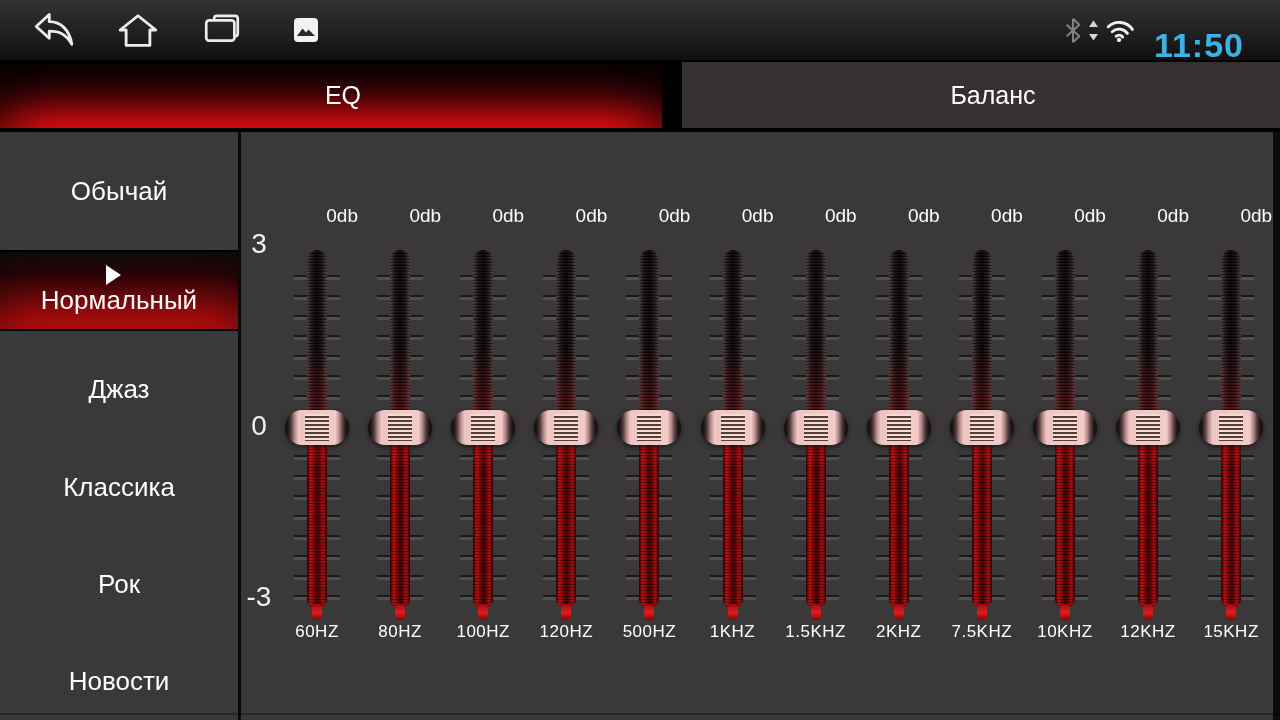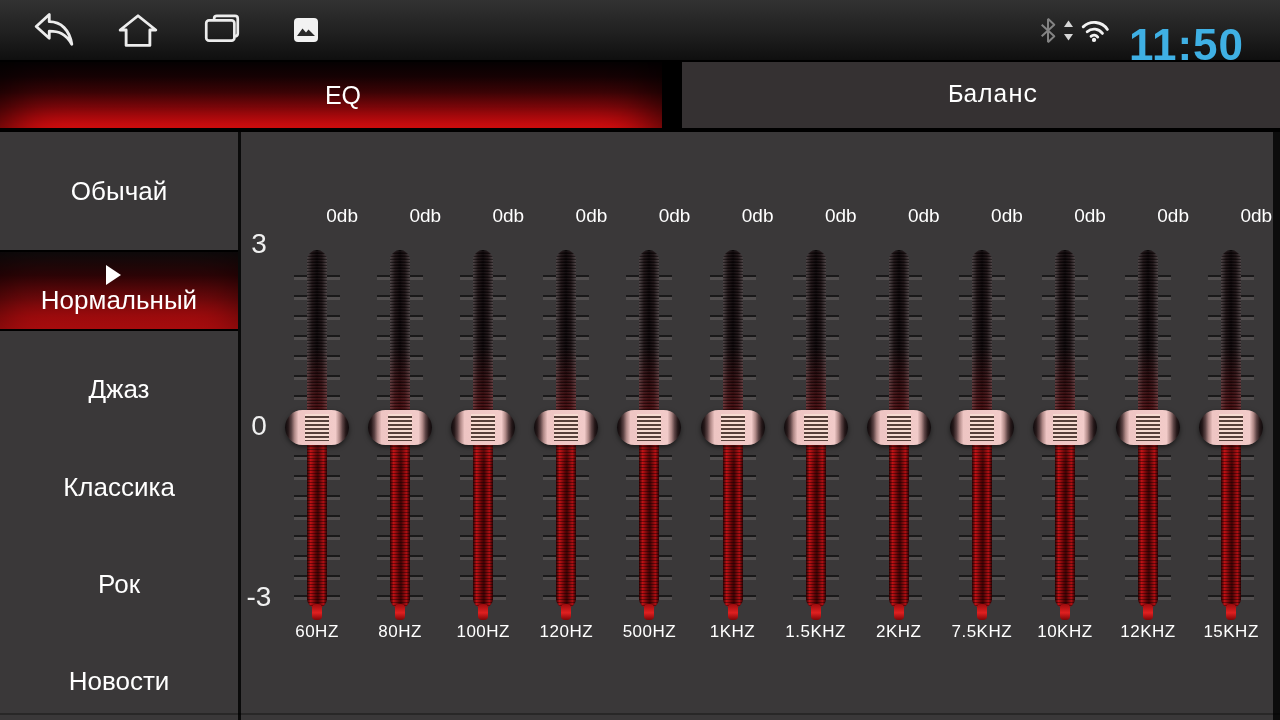--- a/index.html
+++ b/index.html
@@ -4,29 +4,29 @@
 <style>
   html,body{margin:0;padding:0;width:1280px;height:720px;overflow:hidden;
     background:#3a3839;font-family:"Liberation Sans",sans-serif;}
 
   
   .status-bar{height:60px;background:linear-gradient(180deg,#323232 0%,#202020 55%,#0f0f0f 100%);
     display:flex;align-items:center;box-sizing:border-box;}
   .left-icons{display:flex;align-items:center;gap:32px;padding-left:28px;}
   .nav-btn{width:52px;height:48px;display:flex;align-items:center;justify-content:center;}
   .right-icons{margin-left:auto;display:flex;align-items:center;gap:7px;padding-right:36px;}
-  .time{font-size:44px;font-weight:bold;color:#3fb0e4;margin-left:12px;letter-spacing:1px;margin-top:30px;}
+  .time{font-size:34px;font-weight:bold;color:#3fb0e4;margin-left:12px;letter-spacing:1px;margin-top:30px;}
 
   
   .tab-bar{height:72px;background:#000;display:flex;box-sizing:border-box;padding:2px 0 4px 0;}
   .tab{display:flex;align-items:center;justify-content:center;color:#fff;font-size:25px;padding-left:24px;}
   .tab-eq{width:638px;
     background:linear-gradient(180deg,#070304 0%,#170305 22%,#3d0507 46%,#7c080b 68%,#bb0b0e 85%,#e60e10 96%,#f01011 100%);
     box-shadow:inset 40px 0 50px -28px rgba(0,0,0,.65), inset -40px 0 50px -28px rgba(0,0,0,.65);}
-  .tab-balance{flex:1;margin-left:20px;background:#353132;font-family:Liberation Mono, monospace;}
+  .tab-balance{flex:1;margin-left:20px;background:#353132;}
 
   
   .content{display:flex;height:588px;position:relative;}
   .content::after{content:"";position:absolute;left:0;bottom:5px;width:100%;height:2px;
     background:rgba(0,0,0,.3);pointer-events:none;}
 
   .sidebar{width:238px;border-right:3px solid #0a0a0a;display:flex;flex-direction:column;}
   .preset{flex:1;display:flex;align-items:center;justify-content:center;color:#fff;
     font-size:26px;box-sizing:border-box;margin-top:21px;}
   .preset .arrow{display:none;width:0;height:0;border-left:15px solid #fff;

